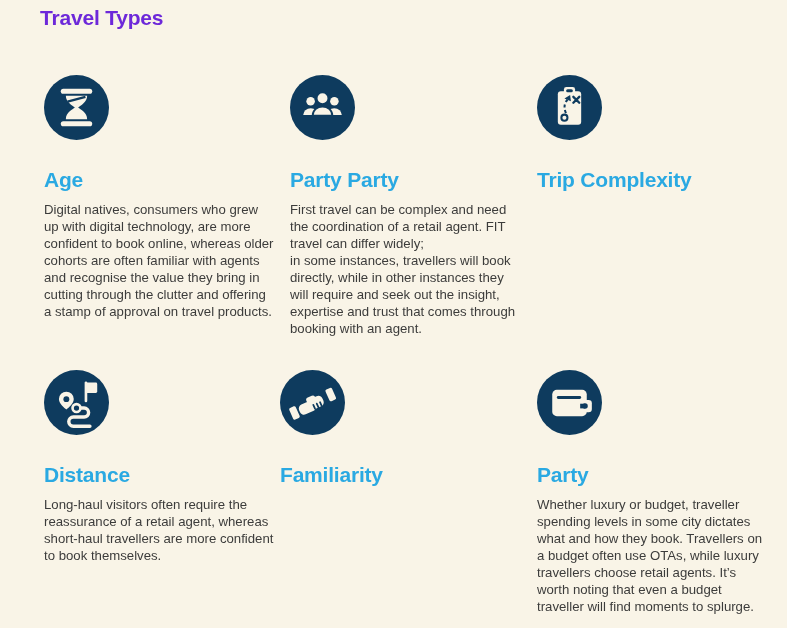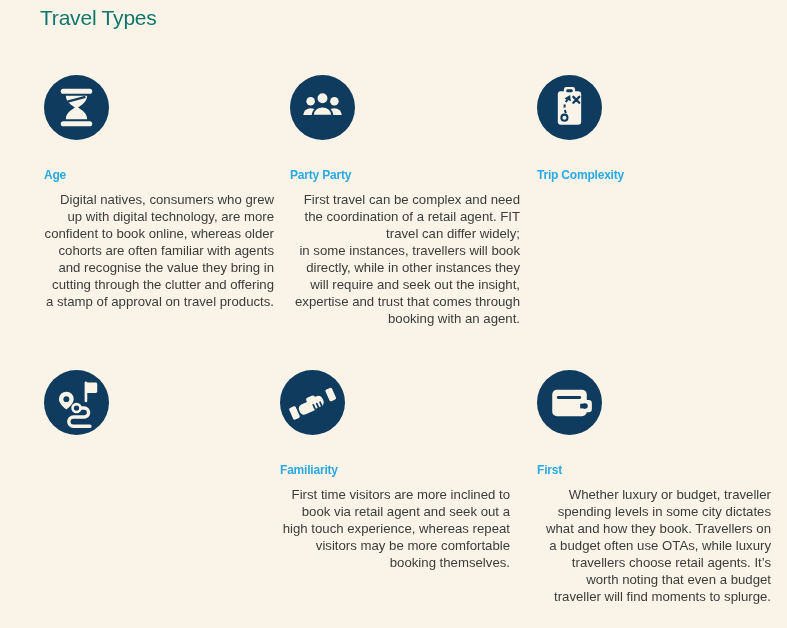--- a/index.html
+++ b/index.html
@@ -3,40 +3,39 @@
 <meta charset="utf-8">
 <style>
   html,body{margin:0;padding:0;}
   body{
     width:787px;height:628px;position:relative;overflow:hidden;
     background:#F9F4E7;
     font-family:"Liberation Sans", sans-serif;
   }
   .page-title{
     position:absolute;left:40px;top:6px;margin:0;
-    font-size:21px;font-weight:400;color:#0f766e;letter-spacing:-0.2px;
+    font-size:21px;font-weight:700;color:#6d28d9;letter-spacing:-0.2px;
   }
   .cell{position:absolute;width:230px;}
   #cell-0{left:44px;top:75px}
   #cell-1{left:290px;top:75px}
   #cell-2{left:537px;top:75px;width:234px}
   #cell-3{left:44px;top:370px}
   #cell-4{left:280px;top:370px}
   #cell-5{left:537px;top:370px;width:234px}
   .icon-wrap{width:65px;height:65px;margin:0 0 28px 0;}
   .icon-wrap svg{display:block;}
   .section-heading{
     margin:0 0 9px 0;
-    font-size:12px;font-weight:700;color:#2AA9E2;letter-spacing:-0.2px;
+    font-size:21px;font-weight:700;color:#2AA9E2;letter-spacing:-0.2px;
   }
   .section-desc{
     margin:0;
     font-size:13.2px;line-height:17px;color:#3C3C3B;
     white-space:pre-line;
-    text-align:right;
   }
 </style>
 </head>
 <body>
 
 <h1 class="page-title">Travel Types</h1>
 
 <div class="cell" id="cell-0">
   <div class="icon-wrap">
     <svg viewBox="0 0 64 64" width="65" height="65" aria-hidden="true">
@@ -93,20 +92,22 @@
     <svg viewBox="0 0 64 64" width="65" height="65" aria-hidden="true">
       <circle cx="32" cy="32" r="32" fill="#0E3B5E"></circle>
       <path d="M41.2 12.4 h9.8 a1.4 1.4 0 0 1 1.4 1.4 v7.4 a1.4 1.4 0 0 1 -1.4 1.4 h-9.8 z" fill="#F9F4E7"></path>
       <line x1="41.3" y1="12.5" x2="41.3" y2="30.5" stroke="#F9F4E7" stroke-width="2.6" stroke-linecap="round"></line>
       <circle cx="32" cy="37.5" r="3.9" fill="none" stroke="#F9F4E7" stroke-width="2.6"></circle>
       <path d="M36.6 37.5 h2.9 a4.4 4.4 0 0 1 0 8.8 h-10.6 a4.5 4.5 0 0 0 0 9 h16.3" fill="none" stroke="#F9F4E7" stroke-width="3.4" stroke-linecap="round" stroke-linejoin="round"></path>
       <path d="M22 21.3 a7.3 7.3 0 0 1 7.3 7.3 c0 4.9 -5.5 8.9 -7.3 10.2 c-1.8 -1.3 -7.3 -5.3 -7.3 -10.2 a7.3 7.3 0 0 1 7.3 -7.3 z" fill="#F9F4E7"></path>
       <circle cx="22" cy="28.7" r="2.9" fill="#0E3B5E"></circle>
     </svg>
   </div>
+  <h2 class="section-heading">Distance</h2>
+  <p class="section-desc">Long-haul visitors often require the reassurance of a retail agent, whereas short-haul travellers are more confident to book themselves.</p>
 </div>
 
 <div class="cell" id="cell-4">
   <div class="icon-wrap">
     <svg viewBox="0 0 64 64" width="65" height="65" aria-hidden="true">
       <circle cx="32" cy="32" r="32" fill="#0E3B5E"></circle>
       <g transform="rotate(-24 32 33)" fill="#F9F4E7">
         <rect x="8.5" y="28" width="7" height="12.5" rx="1.6"></rect>
         <rect x="48.5" y="26" width="7" height="12.5" rx="1.6"></rect>
         <rect x="17.3" y="29.5" width="16.5" height="10.5" rx="4.2"></rect>
@@ -114,29 +115,28 @@
         <rect x="28.5" y="28" width="14.5" height="11" rx="4.4"></rect>
         <g stroke="#0E3B5E" stroke-width="1.7" stroke-linecap="round">
           <line x1="32.2" y1="34.5" x2="32.2" y2="38.6"></line>
           <line x1="35.8" y1="34.8" x2="35.8" y2="38.9"></line>
           <line x1="39.3" y1="34.8" x2="39.3" y2="38.6"></line>
         </g>
       </g>
     </svg>
   </div>
   <h2 class="section-heading">Familiarity</h2>
-  <p class="section-desc">First time visitors are more inclined to book via retail agent and seek out a high touch experience, whereas repeat visitors may be more comfortable booking themselves.</p>
 </div>
 
 <div class="cell" id="cell-5">
   <div class="icon-wrap">
     <svg viewBox="0 0 64 64" width="65" height="65" aria-hidden="true">
       <circle cx="32" cy="32" r="32" fill="#0E3B5E"></circle>
       <rect x="15" y="19.5" width="34" height="26" rx="4.5" fill="#F9F4E7"></rect>
       <rect x="19.5" y="25.7" width="24" height="2.8" rx="1.4" fill="#0E3B5E"></rect>
       <rect x="42.5" y="29.5" width="11.5" height="12" rx="3.2" fill="#F9F4E7"></rect>
       <rect x="42.5" y="33.2" width="4.8" height="4.6" fill="#0E3B5E"></rect>
       <circle cx="47.3" cy="35.5" r="2.7" fill="#0E3B5E"></circle>
     </svg>
   </div>
-  <h2 class="section-heading">First</h2>
+  <h2 class="section-heading">Party</h2>
   <p class="section-desc">Whether luxury or budget, traveller spending levels in some city dictates what and how they book. Travellers on a budget often use OTAs, while luxury travellers choose retail agents. It’s worth noting that even a budget traveller will find moments to splurge.</p>
 </div>
 
 </body></html>

